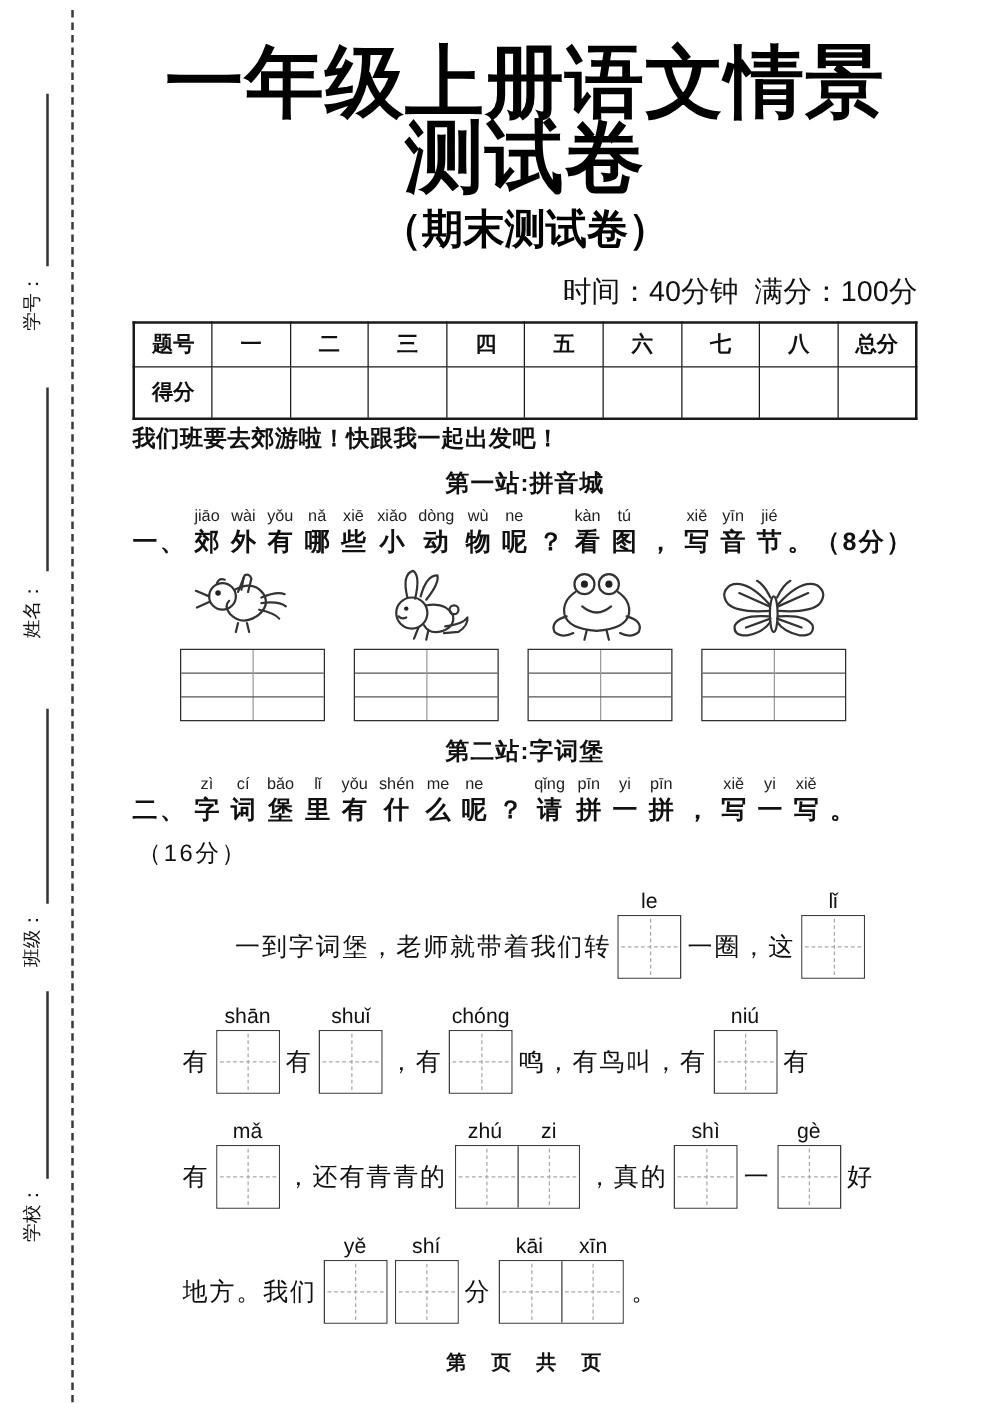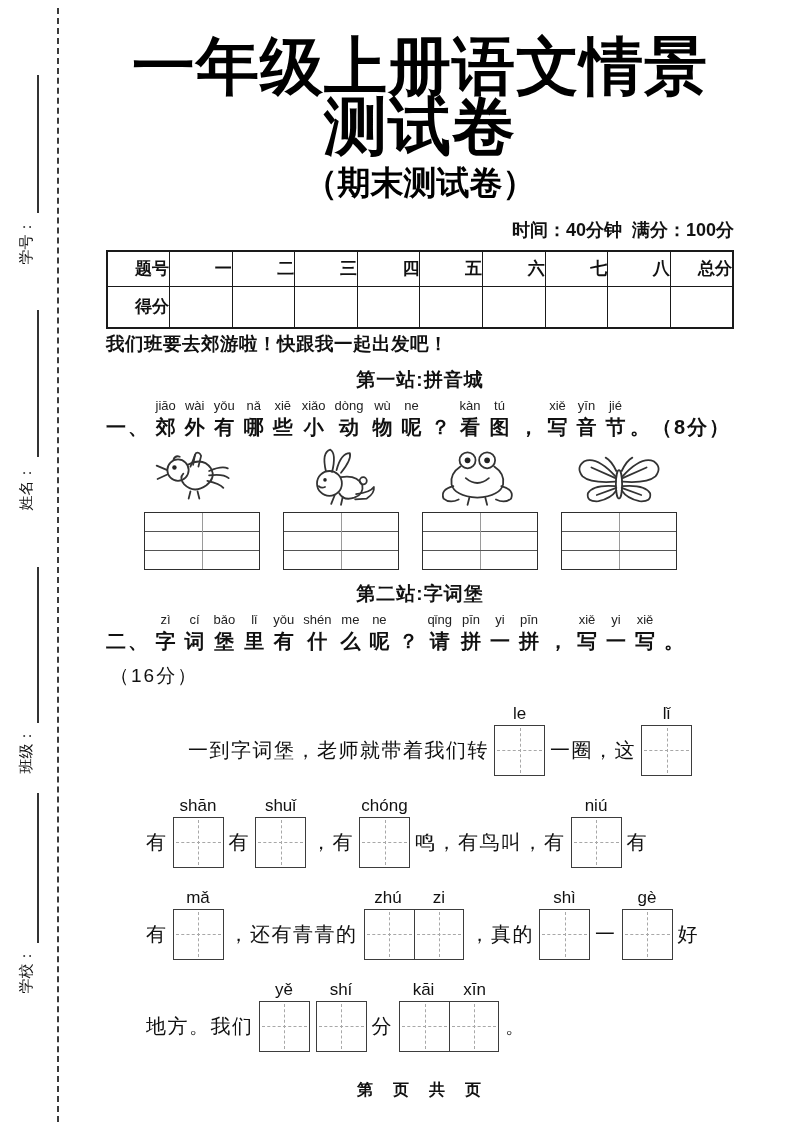--- a/index.html
+++ b/index.html
@@ -20,26 +20,26 @@
                 text-align:center; font-size:15px; transform:rotate(-90deg); }
   .l1 { top:232px; } .l2 { top:478px; } .l3 { top:741px; } .l4 { top:961px; }
 
   
   .content { position:absolute; left:106px; width:628px; top:0; }
 
   .title { margin-top:36px; text-align:center; font-size:63px; line-height:60px;
            font-weight:900; letter-spacing:1px; color:#000; }
   .subtitle { margin-top:4px; text-align:center; font-size:33px; line-height:46px;
               font-weight:900; color:#000; }
-  .info { margin-top:12px; text-align:right; font-size:18px; font-weight:700;
+  .info { margin-top:12px; text-align:right; font-size:23px; font-weight:400;
           white-space:pre; }
 
   table.score-table { margin-top:8px; width:100%; border-collapse:collapse;
                       border:2px solid #1a1a1a; table-layout:fixed; }
-  table.score-table td { border:1.2px solid #1a1a1a; text-align:right;
+  table.score-table td { border:1.2px solid #1a1a1a; text-align:center;
                          font-size:17px; font-weight:700; }
   table.score-table tr:nth-child(1) td { height:35px; }
   table.score-table tr:nth-child(2) td { height:42px; }
 
   .intro { margin-top:2px; font-size:18.5px; font-weight:700; letter-spacing:0.5px; }
   .station { margin-top:11px; text-align:center; font-size:19px; font-weight:800;
              letter-spacing:1px; }
 
   
   .qline { margin-top:5px; display:flex; align-items:flex-end; flex-wrap:nowrap; }

